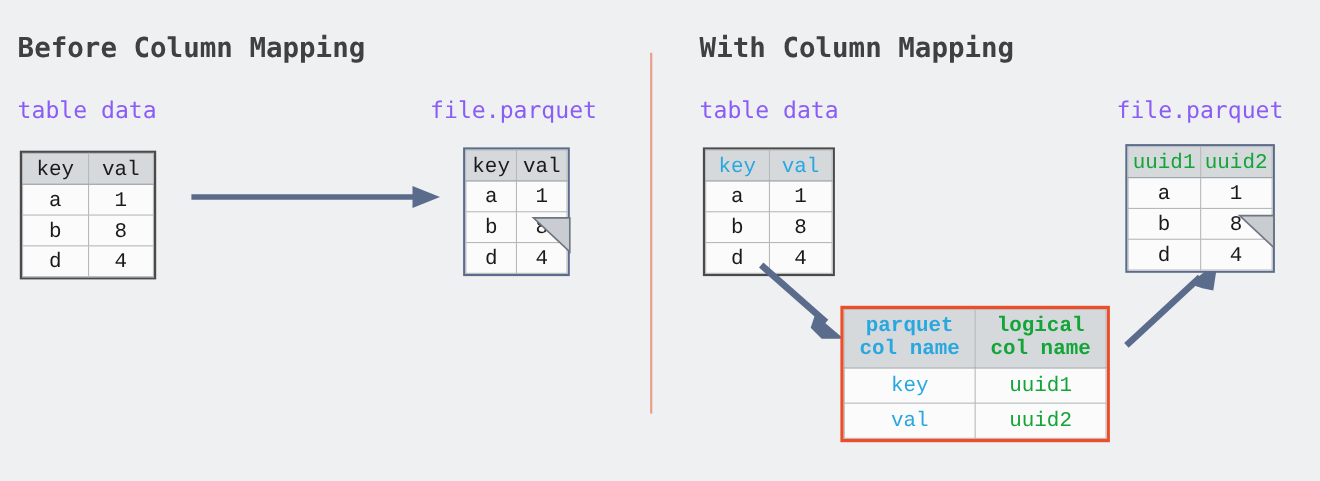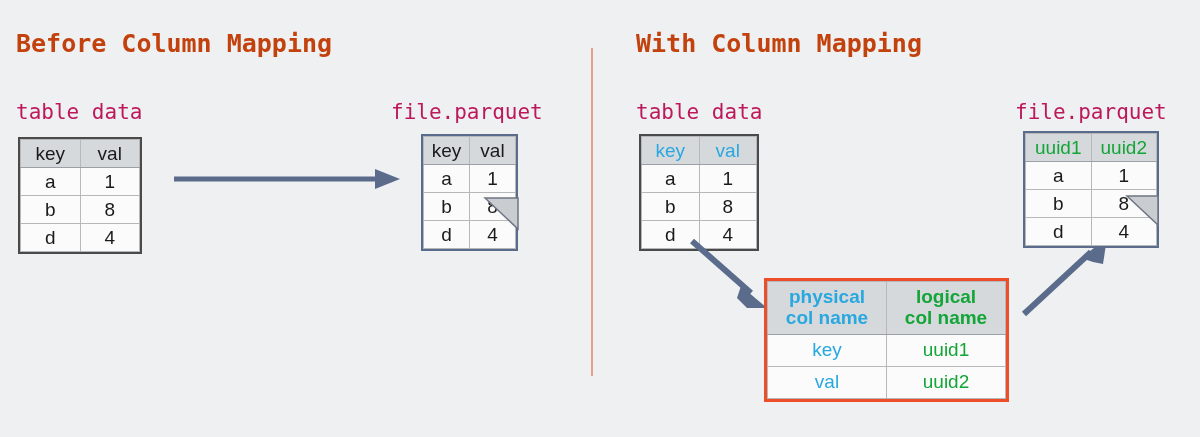--- a/index.html
+++ b/index.html
@@ -29,46 +29,45 @@
     top: 48px;
     width: 2px;
     height: 328px;
     background: #e8a08a;
   }
 
   .panel-title {
     position: absolute;
     font-size: 25px;
     font-weight: bold;
-    color: #c2410c;
+    color: #404040;
     letter-spacing: 0px;
     white-space: nowrap;
   }
   #title-left  { left: 16px; top: 29px; }
   #title-right { left: 45px; top: 29px; }
 
   .caption {
     position: absolute;
     font-size: 21px;
-    color: #be185d;
+    color: #8b5cf6;
     white-space: nowrap;
-    margin-top: 12px;
   }
 
   
   .dtable {
     position: absolute;
     border-collapse: collapse;
     background: #fafafa;
     table-layout: fixed;
   }
   .dtable th, .dtable td {
     text-align: center;
     font-size: 19px;
-    font-family: Liberation Sans, sans-serif;
+    font-family: Liberation Mono, monospace;
     font-weight: normal;
     padding: 0;
     height: 27px;
     border: 1px solid #b6b8ba;
     color: #1a1a1a;
     background: #fbfbfb;
   }
   .dtable th {
     background: #d6d9dc;
     border-bottom: 1px solid #9aa0a6;
@@ -212,21 +211,21 @@
 
   <svg class="arrow-svg" style="left:98px; top:238px;" width="90" height="80">
     <line x1="3" y1="3" x2="62" y2="55" stroke="#5b6b8c" stroke-width="6"></line>
     <polygon points="52,48 78,70 58,70 48,60" fill="#5b6b8c"></polygon>
   </svg>
 
   <table class="dtable map-table frame-red" style="left:176px; top:281px; width:239px;">
     <thead>
       <tr>
         <th class="th-cyan map-head-cell">
-          <div>physical</div>
+          <div>parquet</div>
           <div>col name</div>
         </th>
         <th class="th-green map-head-cell">
           <div>logical</div>
           <div>col name</div>
         </th>
       </tr>
     </thead>
     <tbody>
       <tr>

